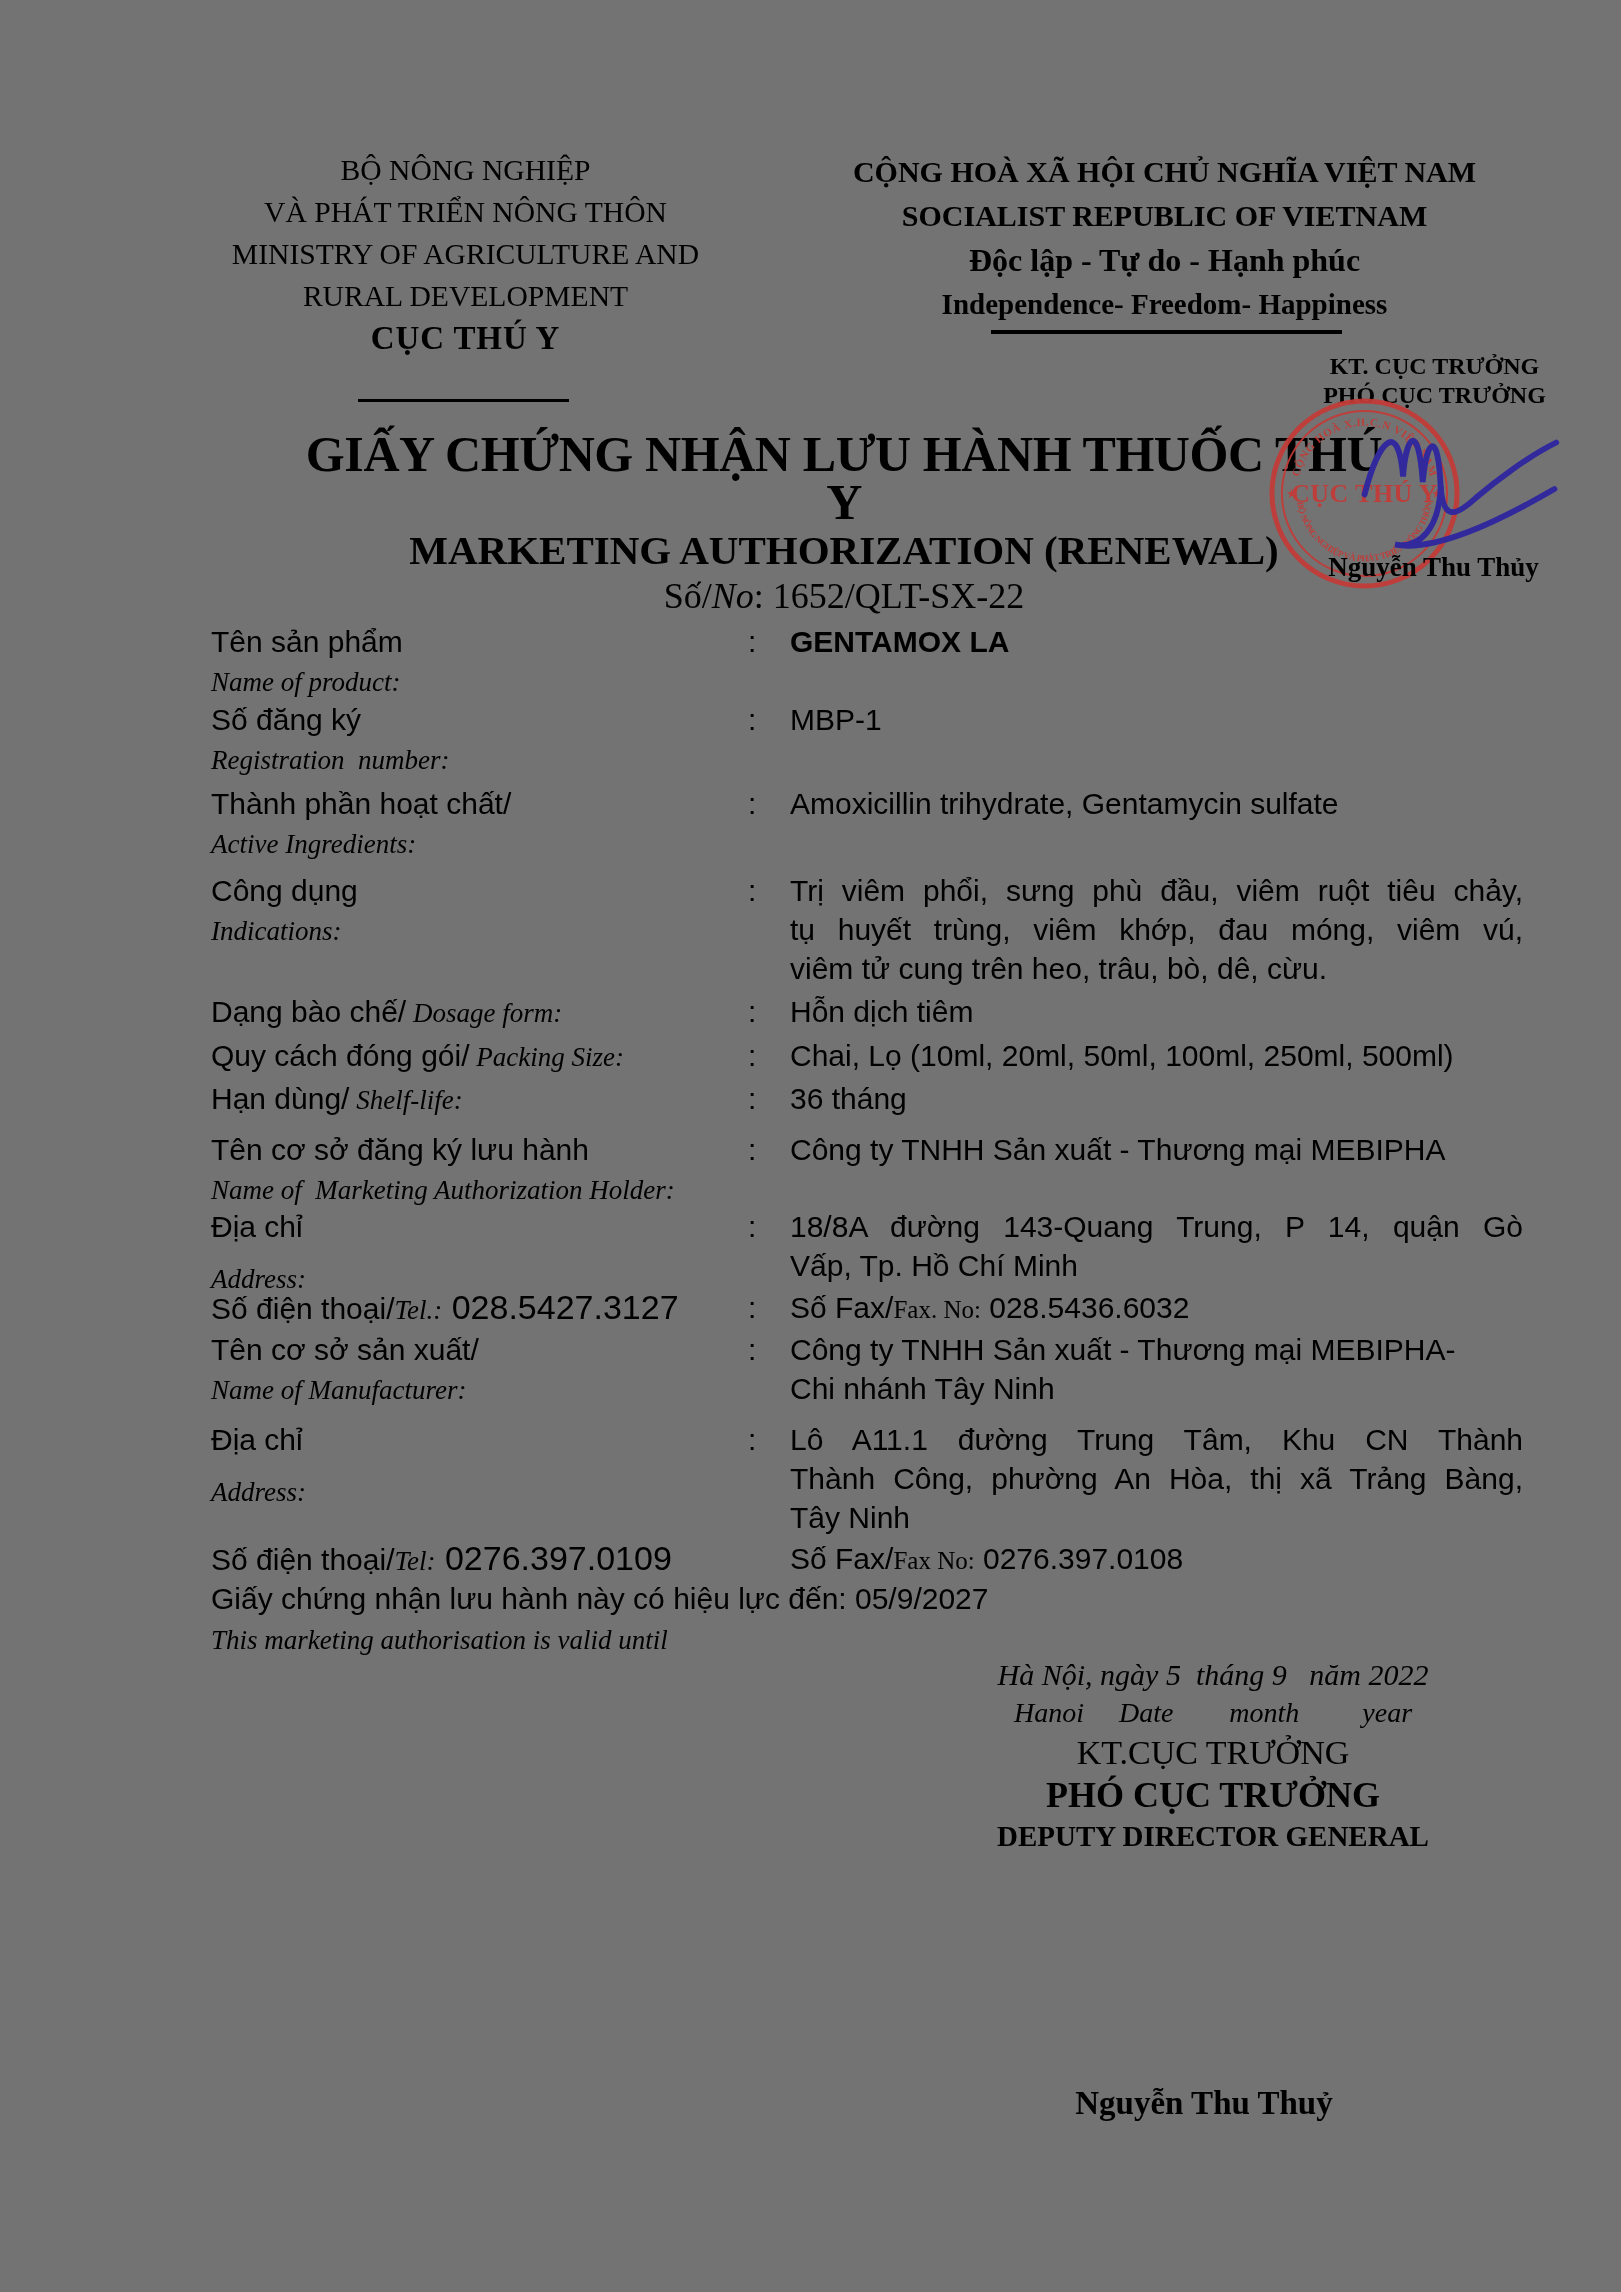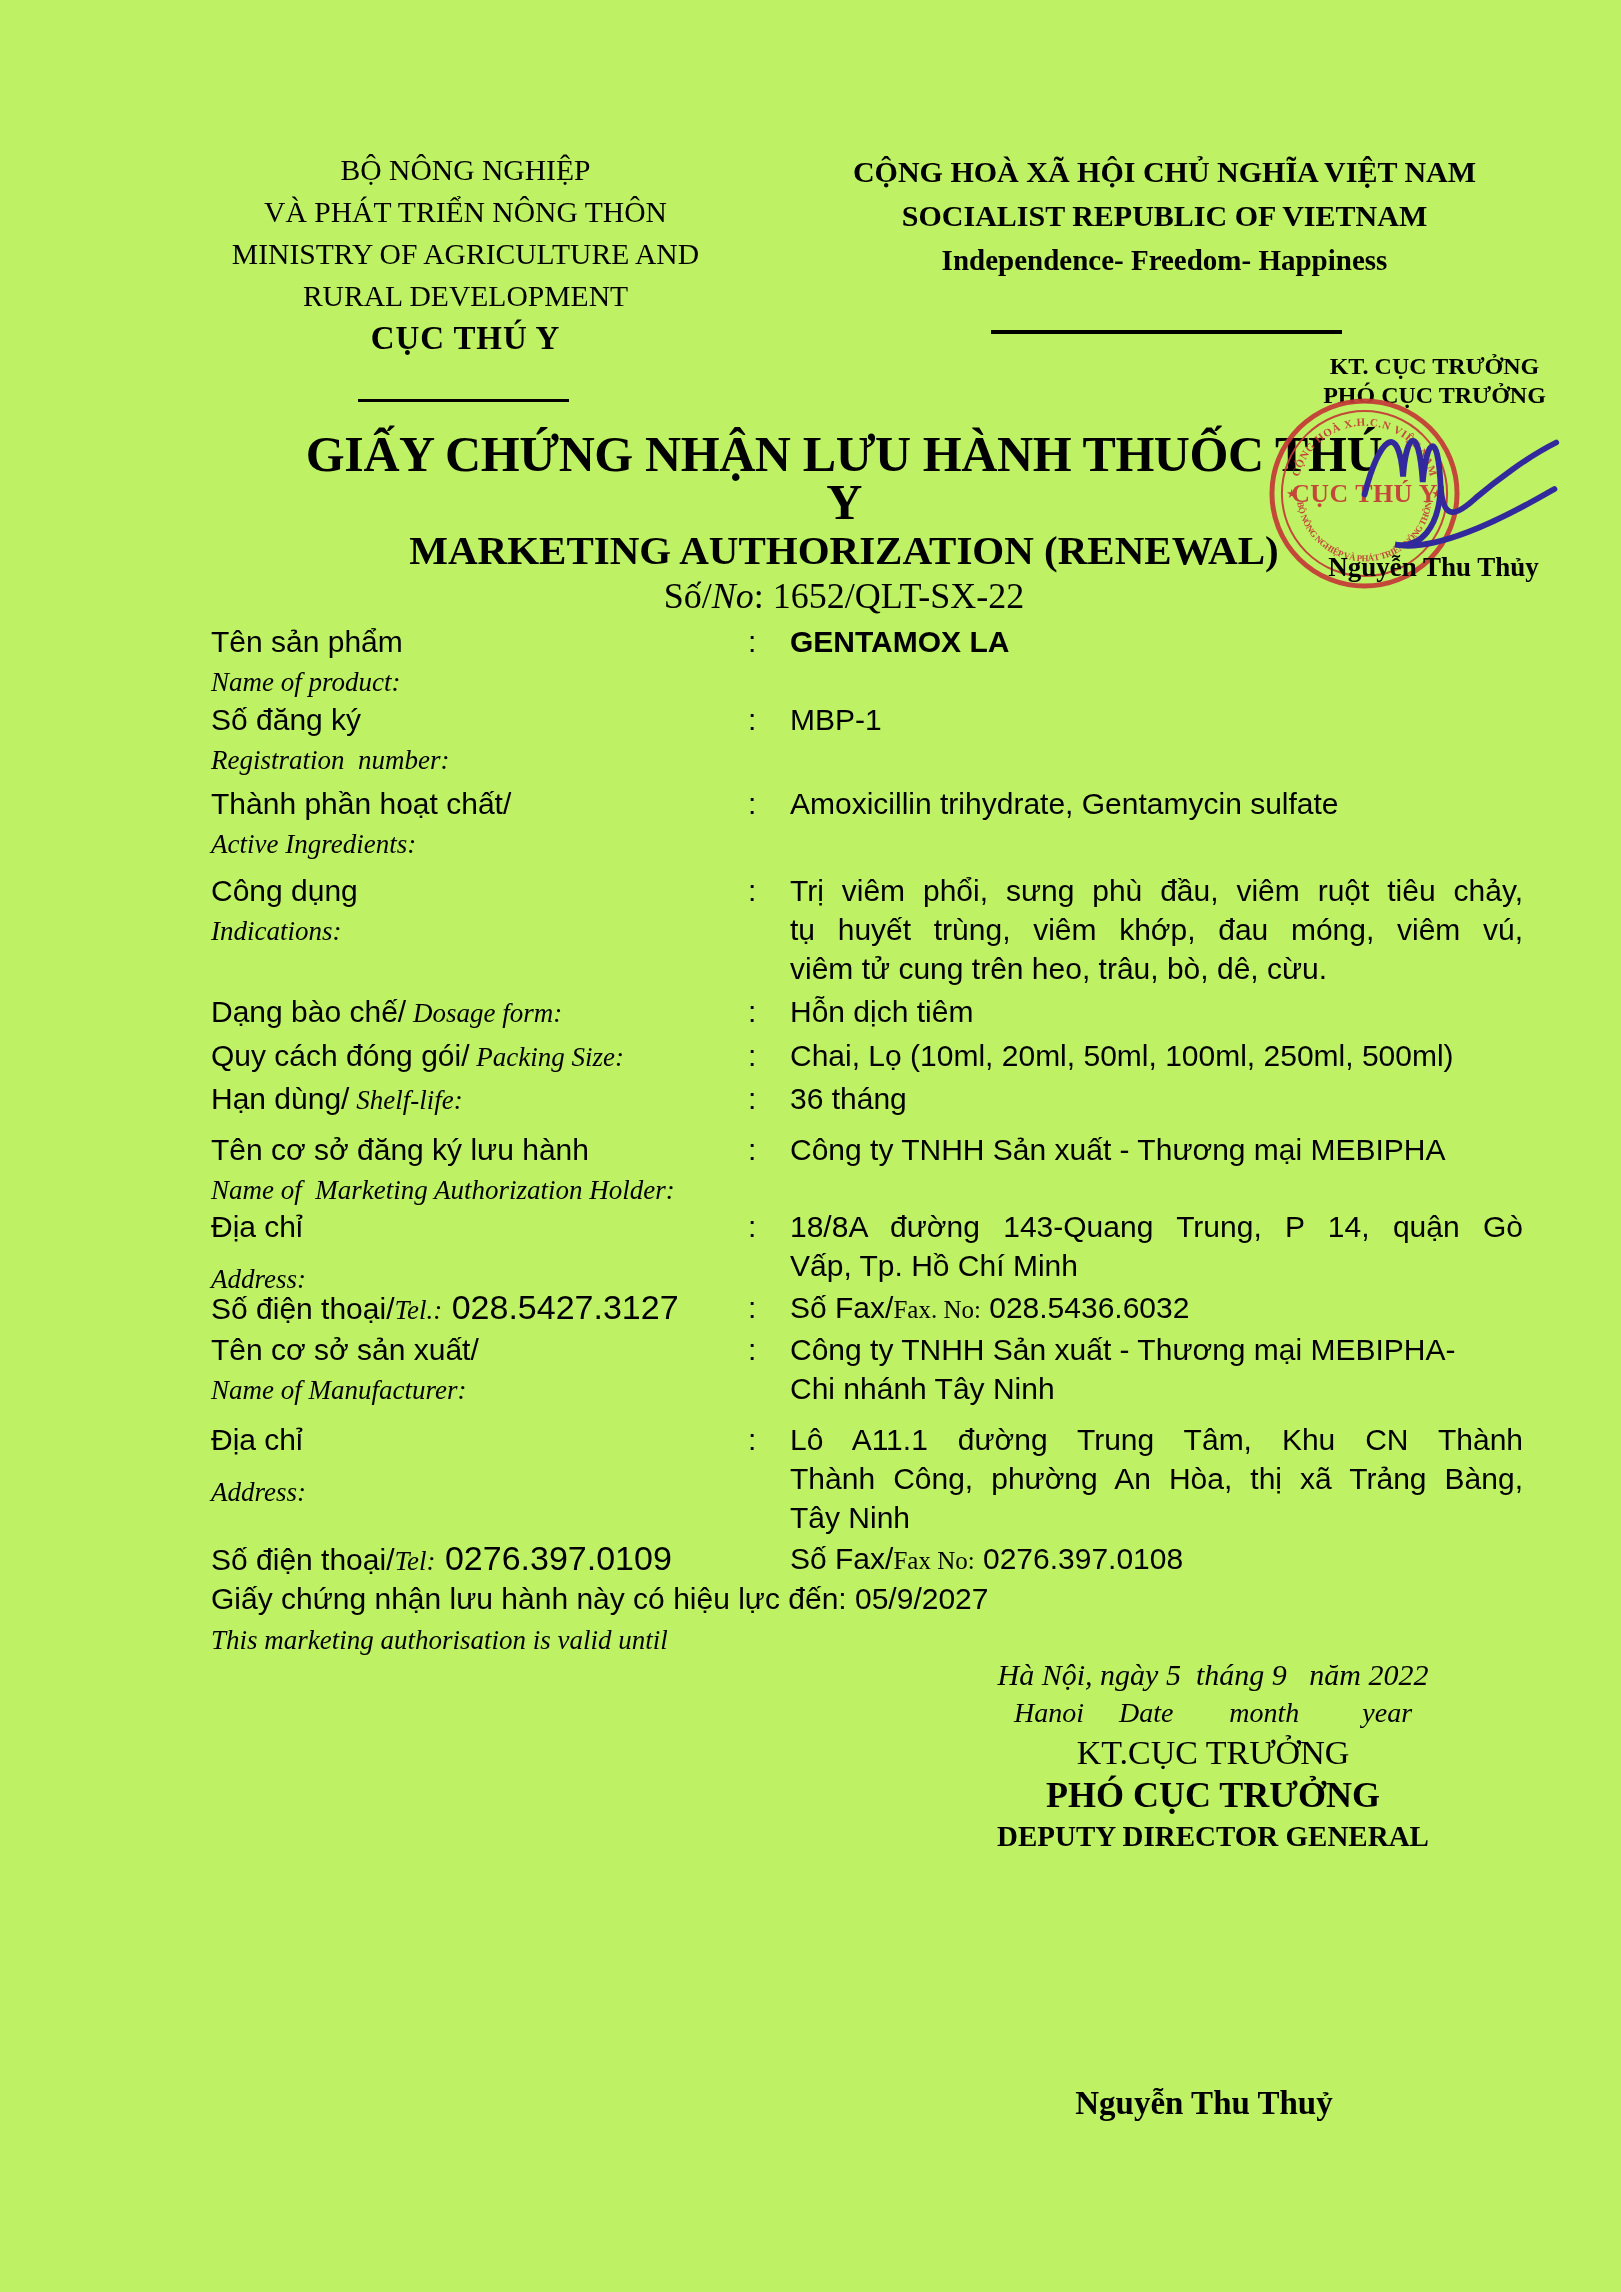--- a/index.html
+++ b/index.html
@@ -1,18 +1,18 @@
 <!DOCTYPE html>
 <html style="font-size:14.3px"><head>
 <meta charset="utf-8">
 <style>
   * { margin:0; padding:0; box-sizing:border-box; }
   html,body { background:#fff; }
   #page {
-    position:relative; width:1622px; height:2293px; background:#bef264;
+    position:relative; width:1622px; height:2293px; background:#737373;
     color:#000; overflow:hidden;
     font-family:"Liberation Serif", serif;
   }
   .abs { position:absolute; }
   .ser { font-family:"Liberation Serif", serif; }
   .b { font-weight:bold; }
   .it { font-style:italic; }
   .ctr { text-align:center; }
 
   
@@ -72,20 +72,21 @@
     <div>VÀ PHÁT TRIỂN NÔNG THÔN</div>
     <div>MINISTRY OF AGRICULTURE AND</div>
     <div>RURAL DEVELOPMENT</div>
     <div class="l5">CỤC THÚ Y</div>
   </div>
   <div class="abs rule" style="left:358px; top:399px; width:211px; height:2.7px;"></div>
 
   <div class="abs hdr-right ctr ser">
     <div>CỘNG HOÀ XÃ HỘI CHỦ NGHĨA VIỆT NAM</div>
     <div>SOCIALIST REPUBLIC OF VIETNAM</div>
+    <div class="l3">Độc lập - Tự do - Hạnh phúc</div>
     <div class="l4">Independence- Freedom- Happiness</div>
   </div>
   <div class="abs rule" style="left:991px; top:330px; width:351px; height:3.6px;"></div>
 
   <div class="abs sig-top ctr ser">
     <div>KT. CỤC TRƯỞNG</div>
     <div>PHÓ CỤC TRƯỞNG</div>
   </div>
 
   <div class="abs title ctr ser">

